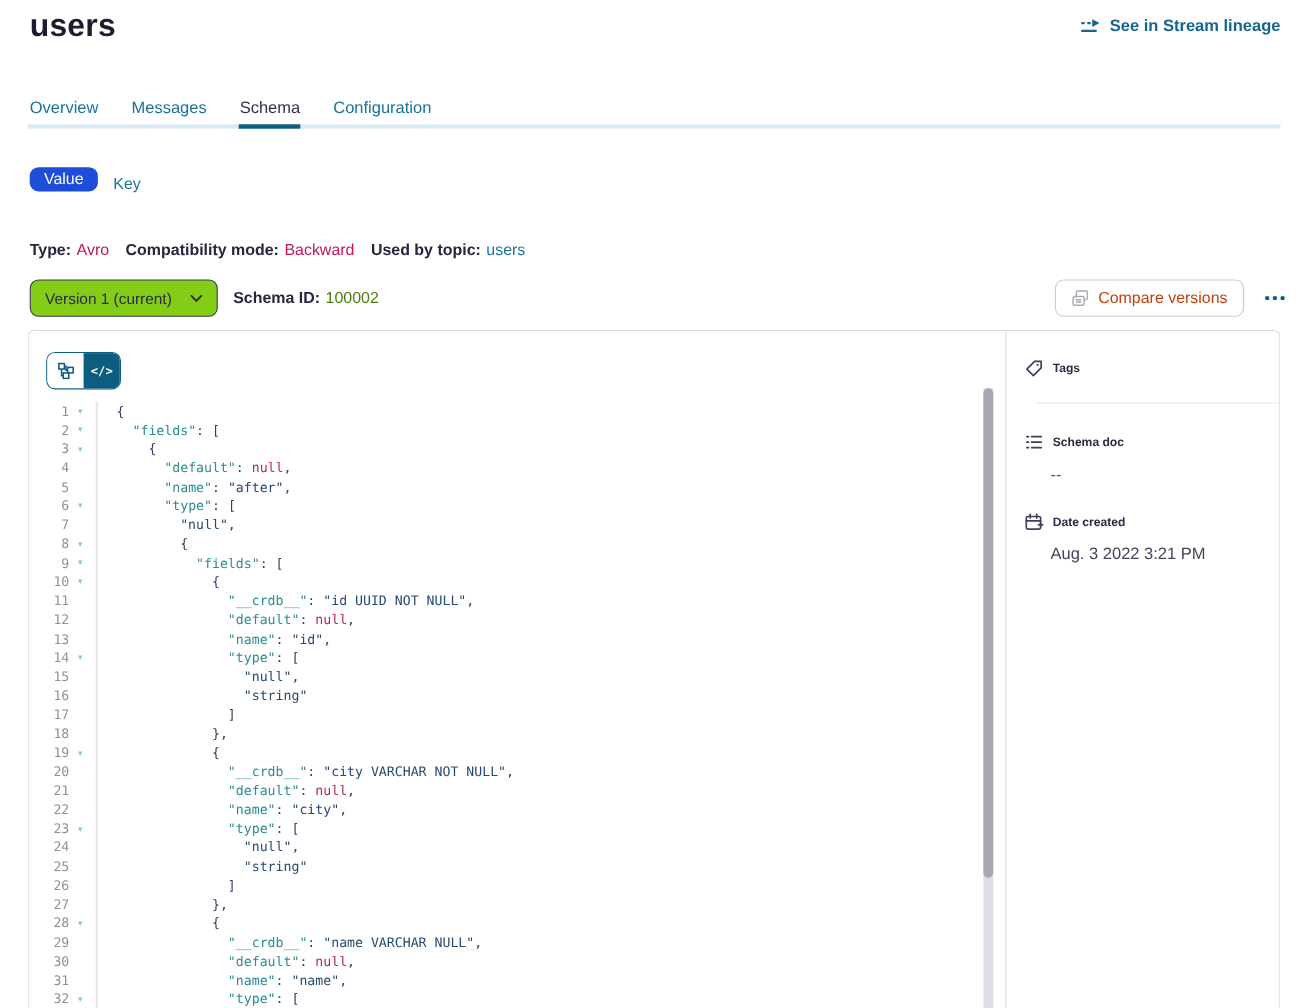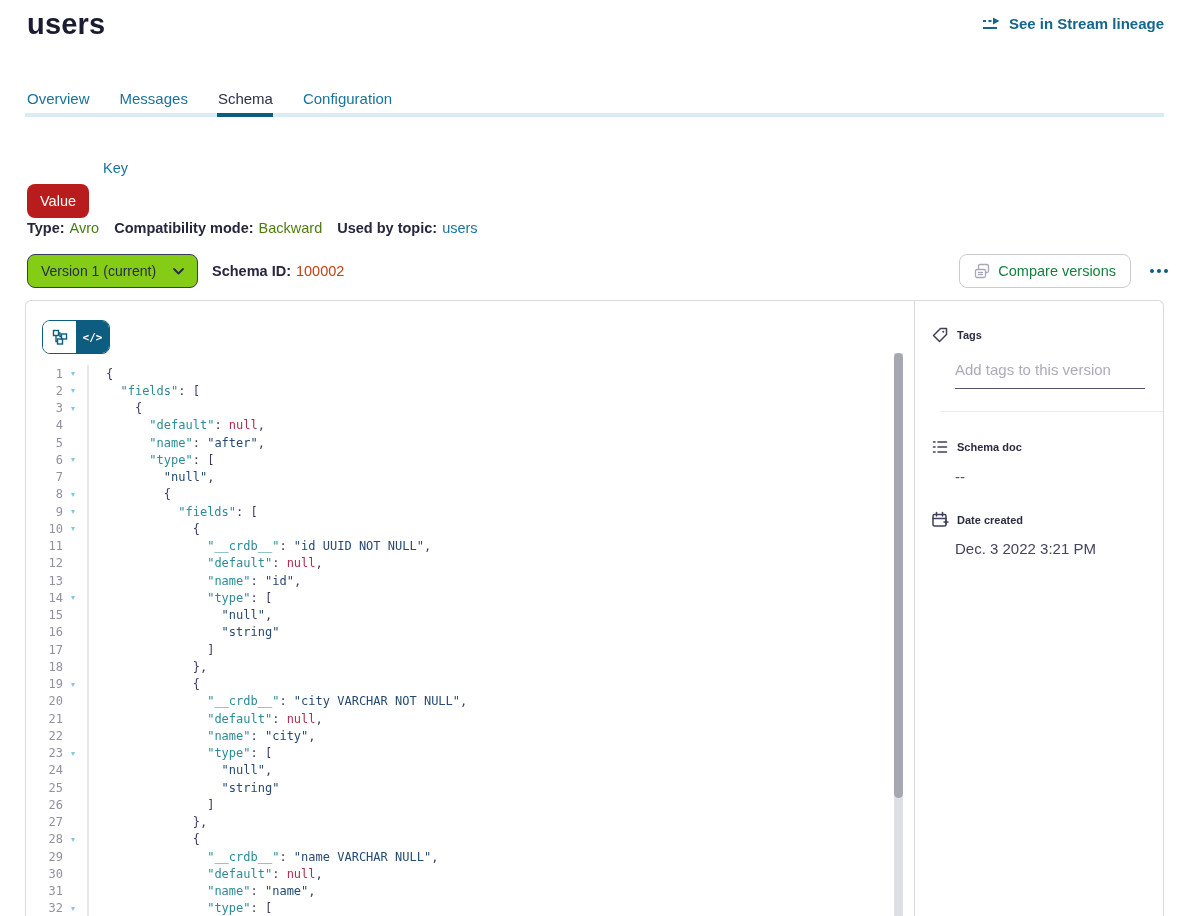--- a/index.html
+++ b/index.html
@@ -13,41 +13,41 @@
     color:#15668C; font-size:15px; font-weight:700; cursor:pointer; }
 
   
   .tabs { left:27px; top:90px; display:flex; gap:30px; font-size:15px; }
   .tab { color:#1A739C; cursor:pointer; }
   .tab.active { color:#30304A; font-weight:500; }
   .tab-track { left:25px; top:113px; width:1139px; height:4px; background:#D9ECF4; }
   .tab-active-bar { left:217px; top:113px; width:56px; height:4px; background:#0D5D80; }
 
   
-  .btn-value { left:27px; top:152px; height:34px; padding:0 13px; display:flex; align-items:center;
-    background:#b91c1c; color:#fff; font-size:14.5px; border-radius:8px; cursor:pointer;margin-top:32px; }
+  .btn-value { left:27px; top:152px; height:22px; padding:0 13px; display:flex; align-items:center;
+    background:#1d4ed8; color:#fff; font-size:14.5px; border-radius:8px; cursor:pointer; }
   .btn-key { left:103px; top:160px; color:#1A739C; font-size:14.5px; cursor:pointer; }
 
   
   .meta { left:27px; top:220px; display:flex; gap:15px; font-size:14.5px; }
   .meta .pair { display:flex; gap:5px; }
   .meta b { color:#26263E; font-weight:700; }
-  .meta .val { color:#4d7c0f; }
+  .meta .val { color:#be185d; }
   .meta .link { color:#1A739C; cursor:pointer; }
 
   
   .version-select { left:27px; top:254px; width:171px; height:34px; border:1.5px solid #3A3A57;
     border-radius:8px; display:flex; align-items:center; justify-content:space-between;
     padding:0 13px; font-size:14px; color:#2B2B44; cursor:pointer; background:#84cc16; }
   .schema-id { left:212px; top:263px; display:flex; gap:5px; font-size:14.5px; }
   .schema-id b { color:#26263E; }
-  .schema-id .val { color:#c2410c; }
+  .schema-id .val { color:#4d7c0f; }
   .actions { right:19px; top:254px; display:flex; align-items:center; gap:17px; }
   .btn-compare { height:34px; padding:0 14px; display:flex; align-items:center; gap:8px;
-    border:1px solid #CBCBD8; border-radius:8px; color:#15803d; font-size:14.5px; background:#fff; }
+    border:1px solid #CBCBD8; border-radius:8px; color:#c2410c; font-size:14.5px; background:#fff; }
   .btn-evolve { height:34px; padding:0 13px; display:flex; align-items:center; gap:8px;
     border:1px solid #0D5D80; border-radius:8px; color:#0D5D80; font-size:14.5px; font-weight:700;
     background:#fff; cursor:pointer; }
   .more-dots { display:flex; gap:3px; cursor:pointer; padding:4px 2px; }
   .more-dots i { width:4px; height:4px; border-radius:50%; background:#0D5D80; }
 
   
   .panel { left:25px; top:300px; width:1139px; height:617px; border:1px solid #D9D9E2;
     border-bottom:none; border-radius:6px 6px 0 0; display:flex; overflow:hidden; background:#fff; }
   .code-pane { width:895px; position:relative; border-right:1px solid #D9D9E2; }
@@ -221,21 +221,20 @@
   <div class="side-pane">
     <div class="side-sec-head">
       <span>
         <svg width="18" height="18" viewBox="0 0 18 18" fill="none" stroke="#3F3F5C" stroke-width="1.5" stroke-linejoin="round">
           <path d="M2.5 9.5 L9.5 2.5 H15.5 V8.5 L8.5 15.5 Z"></path>
           <circle cx="12.3" cy="5.7" r="1" fill="#3F3F5C" stroke="none"></circle>
         </svg>
       </span>
       <span>Tags</span>
     </div>
-    <input class="tags-input" placeholder="Add tags to this version" style="">
     <div class="side-divider"></div>
 
     <div class="side-sec">
       <div class="side-sec-head">
         <span>
           <svg width="18" height="18" viewBox="0 0 18 18" stroke="#3F3F5C" stroke-width="1.6" stroke-linecap="round">
             <line x1="2.5" y1="4" x2="4" y2="4"></line>
               <line x1="7" y1="4" x2="15.5" y2="4"></line>
             <line x1="2.5" y1="9" x2="4" y2="9"></line>
               <line x1="7" y1="9" x2="15.5" y2="9"></line>
@@ -255,16 +254,16 @@
             <rect x="2" y="3.5" width="13" height="11.5" rx="1.5"></rect>
             <line x1="5.5" y1="1.5" x2="5.5" y2="5"></line>
               <line x1="11.5" y1="1.5" x2="11.5" y2="5"></line>
             <line x1="2" y1="7.5" x2="15" y2="7.5"></line>
             <line x1="13" y1="11" x2="17" y2="11"></line>
               <line x1="15" y1="9" x2="15" y2="13"></line>
           </svg>
         </span>
         <span>Date created</span>
       </div>
-      <div class="side-val" style="color:#44445C; margin-top:11px;">Dec. 3 2022 3:21 PM</div>
+      <div class="side-val" style="color:#44445C; margin-top:11px;">Aug. 3 2022 3:21 PM</div>
     </div>
   </div>
 </div>
 
 </body></html>

